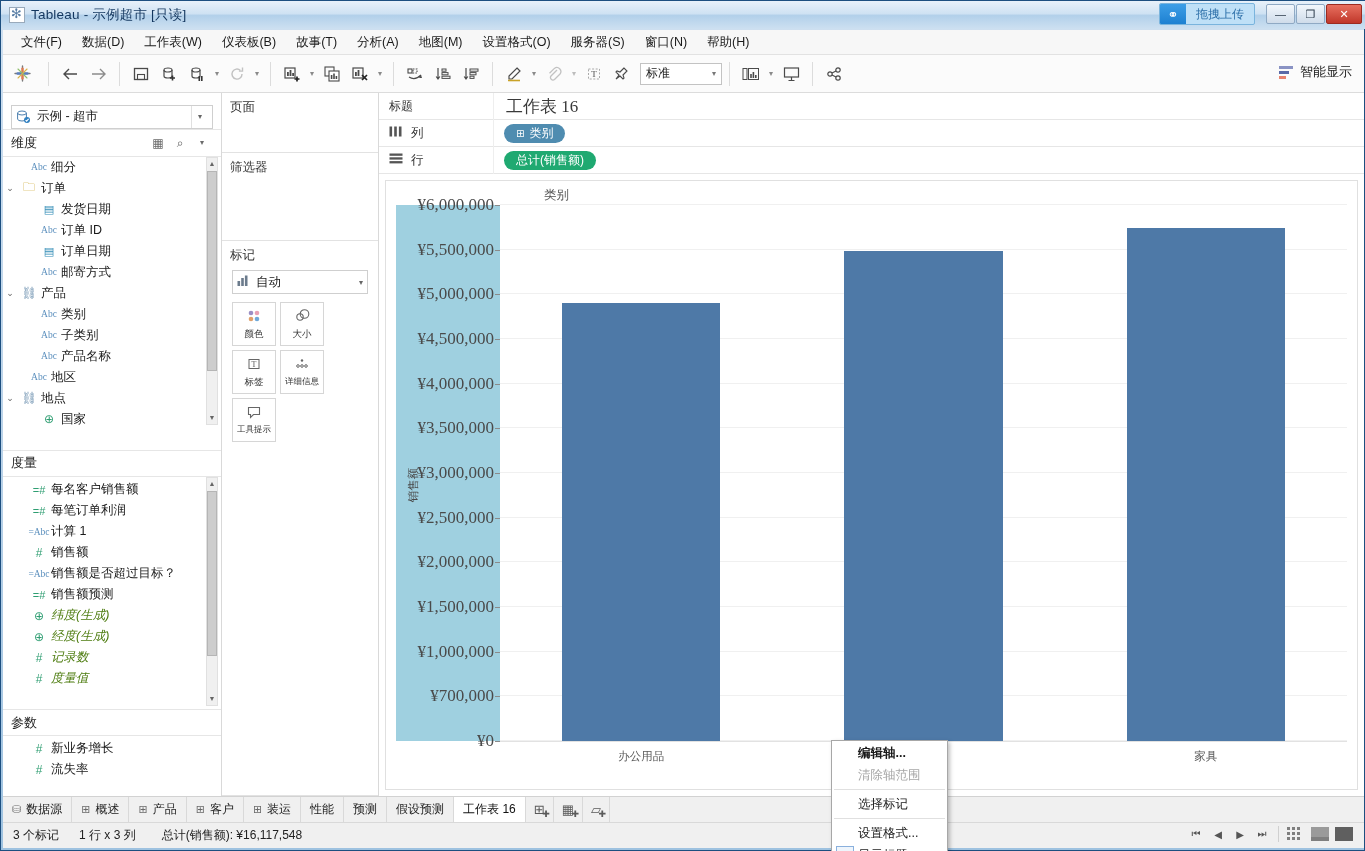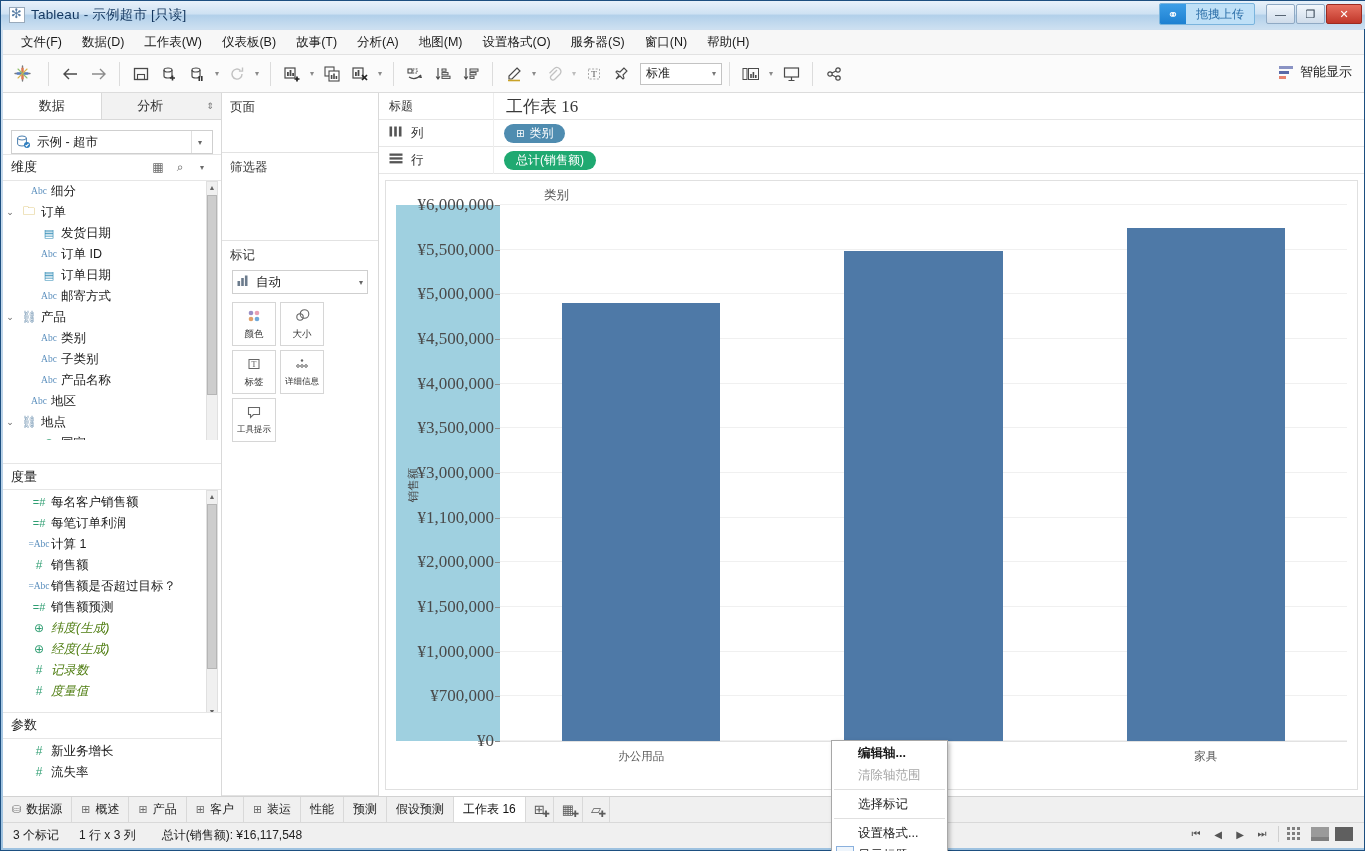--- a/index.html
+++ b/index.html
@@ -384,25 +384,20 @@
         <i></i>
         <i></i>
         <i></i>
       </span>
     <span>智能显示</span>
   </div>
 
   <div id="main">
 
     <div id="datapane">
-      <div class="pane-tabs">
-        <div class="pane-tab active">数据</div>
-        <div class="pane-tab inactive">分析</div>
-        <div class="pane-updown">⇕</div>
-      </div>
 
       <div class="ds-box">
         <div class="ds-inner">
           <span class="ds-ico">
             <svg width="15" height="14" viewBox="0 0 15 14">
                 <ellipse cx="6" cy="3" rx="4.4" ry="2" stroke="#4c7faf" fill="#fff" stroke-width="1"></ellipse>
                 <path d="M1.6 3 V9 a4.4 2 0 0 0 8.8 0 V3" stroke="#4c7faf" fill="none" stroke-width="1"></path>
                 <circle cx="11" cy="10" r="3" fill="#2f7fc0"></circle>
                 <path d="M9.6 10 l1 1.2 l2-2.4" stroke="#fff" stroke-width="1.1" fill="none"></path>
               </svg>
@@ -699,21 +694,21 @@
               <div class="ytick" style="top: 560px; right: 863px;">¥0</div>
               <div class="ytickmark" style="top: 560px; left: 109px;"></div>
               <div class="ytick" style="top: 515.333px; right: 863px;">¥700,000</div>
               <div class="ytickmark" style="top: 515.333px; left: 109px;"></div>
               <div class="ytick" style="top: 470.667px; right: 863px;">¥1,000,000</div>
               <div class="ytickmark" style="top: 470.667px; left: 109px;"></div>
               <div class="ytick" style="top: 426px; right: 863px;">¥1,500,000</div>
               <div class="ytickmark" style="top: 426px; left: 109px;"></div>
               <div class="ytick" style="top: 381.333px; right: 863px;">¥2,000,000</div>
               <div class="ytickmark" style="top: 381.333px; left: 109px;"></div>
-              <div class="ytick" style="top: 336.667px; right: 863px;">¥1,100,000</div>
+              <div class="ytick" style="top: 336.667px; right: 863px;">¥2,500,000</div>
               <div class="ytickmark" style="top: 336.667px; left: 109px;"></div>
               <div class="ytick" style="top: 292px; right: 863px;">¥3,000,000</div>
               <div class="ytickmark" style="top: 292px; left: 109px;"></div>
               <div class="ytick" style="top: 247.333px; right: 863px;">¥3,500,000</div>
               <div class="ytickmark" style="top: 247.333px; left: 109px;"></div>
               <div class="ytick" style="top: 202.667px; right: 863px;">¥4,000,000</div>
               <div class="ytickmark" style="top: 202.667px; left: 109px;"></div>
               <div class="ytick" style="top: 158px; right: 863px;">¥4,500,000</div>
               <div class="ytickmark" style="top: 158px; left: 109px;"></div>
               <div class="ytick" style="top: 113.333px; right: 863px;">¥5,000,000</div>

